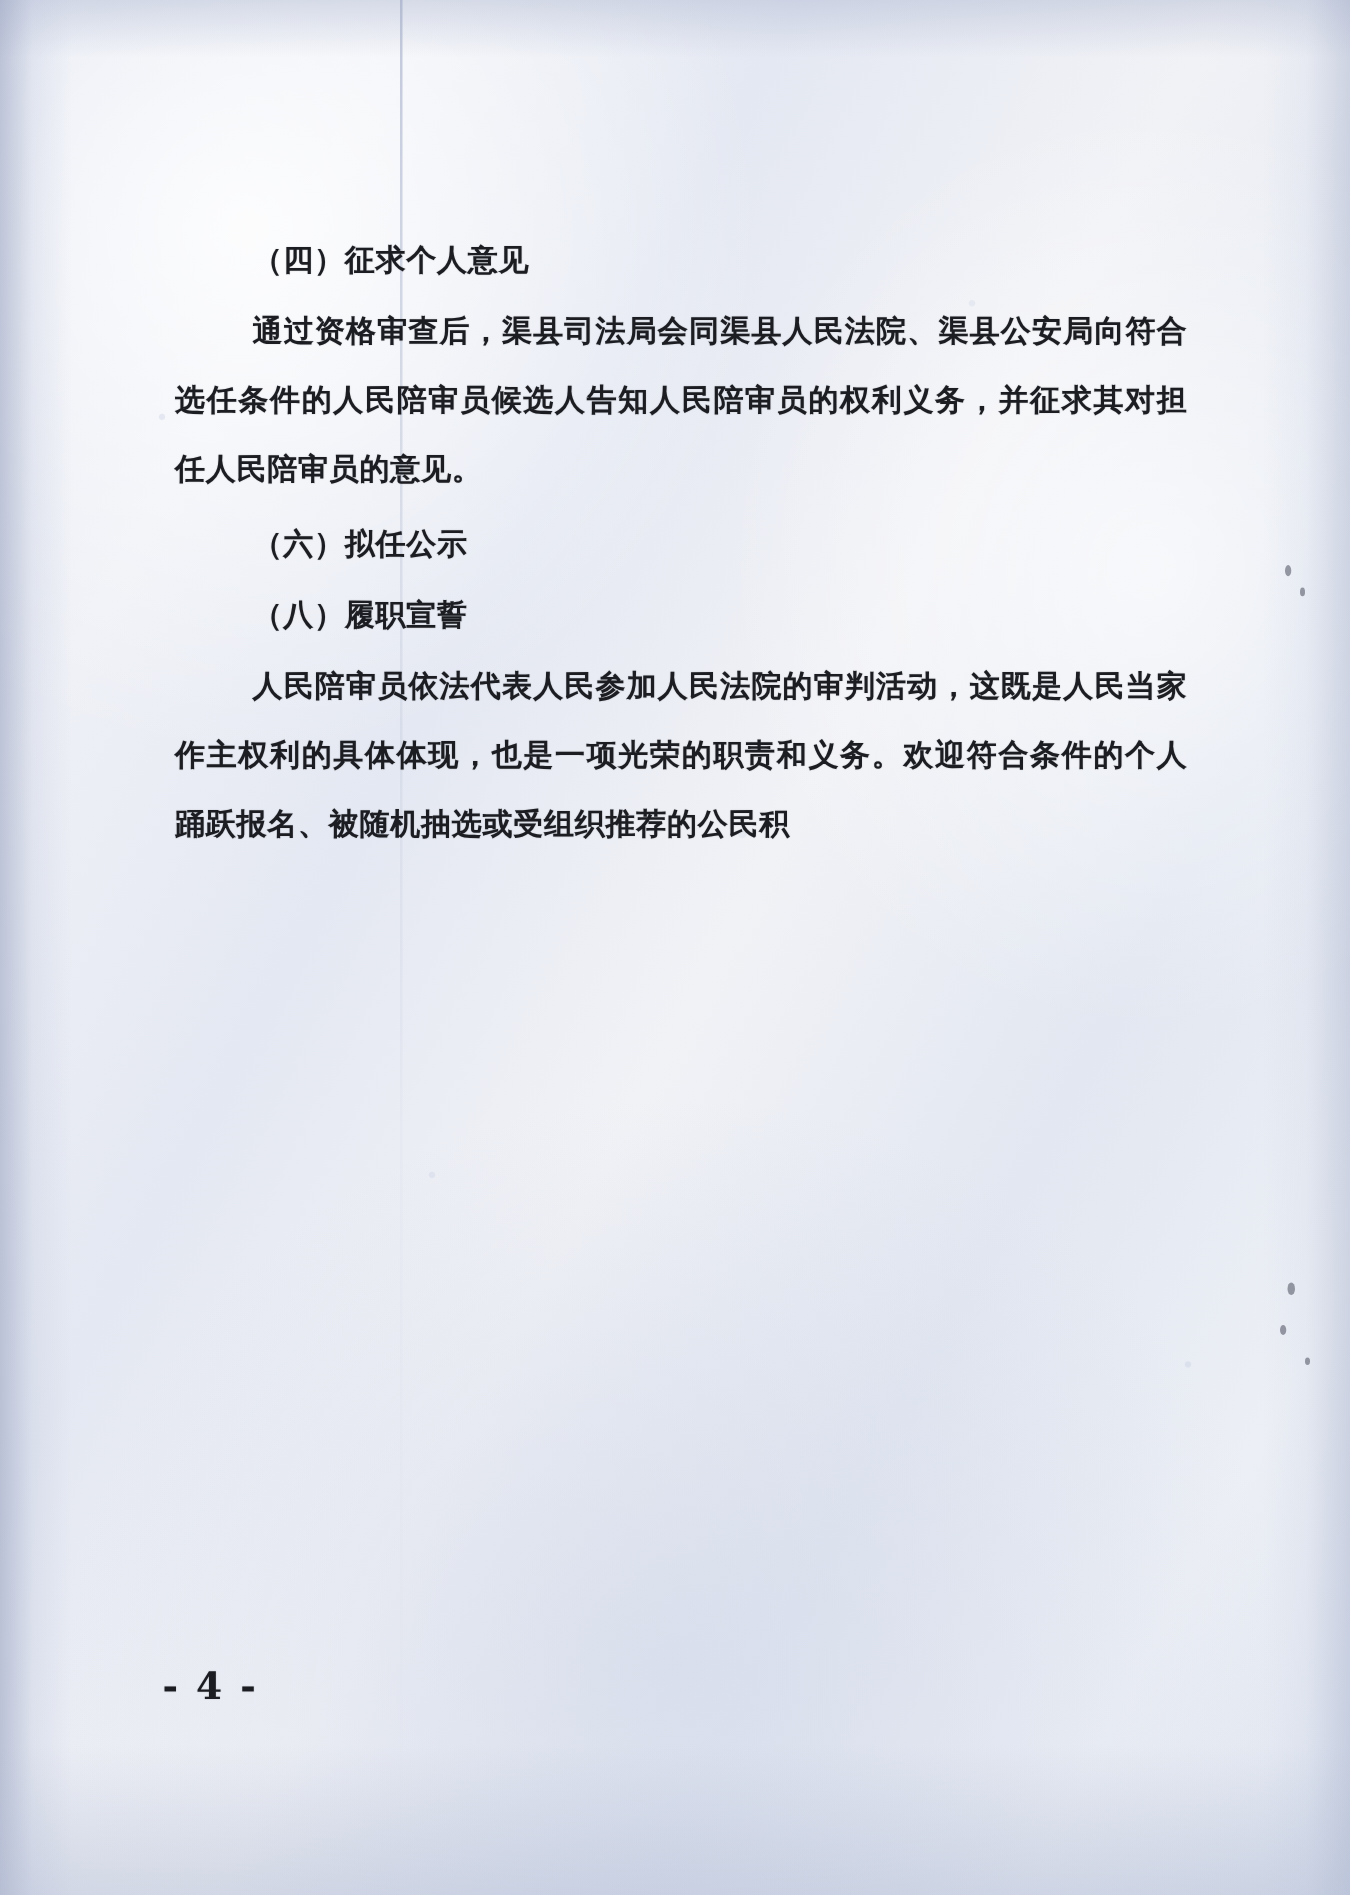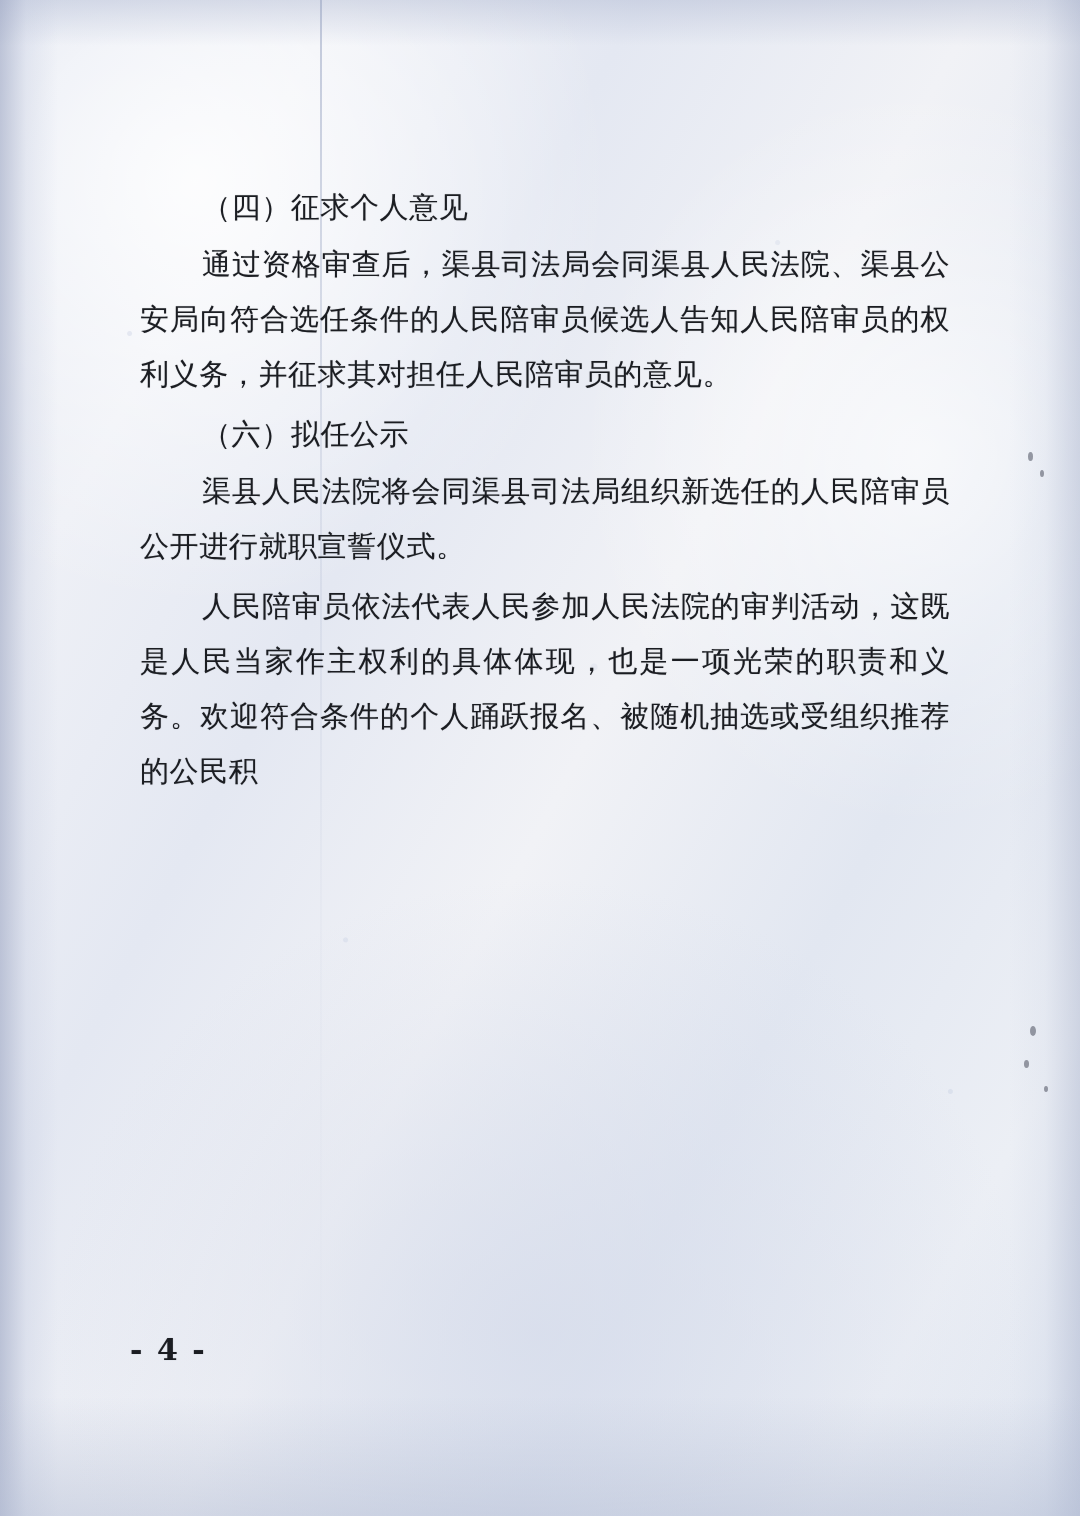--- a/index.html
+++ b/index.html
@@ -91,28 +91,28 @@
 
   .content {
     position: absolute;
     left: 140px;
     top: 180px;
     width: 810px;
   }
 
   p {
     margin: 0 0 5px 0;
-    font-size: 29px;
+    font-size: 24px;
     line-height: 55px;
     color: #1b1d22;
     letter-spacing: 0.6px;
     text-align: justify;
     text-justify: inter-ideograph;
     font-family: "DejaVu Serif", "Liberation Serif", serif;
-    font-weight: 400;
+    font-weight: 700;
     text-shadow: 0 0 1px rgba(30,32,40,0.30);
   }
 
   p.heading {
     text-indent: 62px;
     margin-bottom: 2px;
   }
 
   p.body-para {
     text-indent: 62px;
@@ -144,18 +144,18 @@
   <div class="speck" style="left:1028px; top:452px; width:5px; height:9px;"></div>
   <div class="speck" style="left:1040px; top:470px; width:4px; height:7px;"></div>
   <div class="speck" style="left:1030px; top:1026px; width:6px; height:10px;"></div>
   <div class="speck" style="left:1024px; top:1060px; width:5px; height:8px;"></div>
   <div class="speck" style="left:1044px; top:1086px; width:4px; height:6px;"></div>
 
   <div class="content">
     <p class="heading">（四）征求个人意见</p>
     <p class="body-para">通过资格审查后，渠县司法局会同渠县人民法院、渠县公安局向符合选任条件的人民陪审员候选人告知人民陪审员的权利义务，并征求其对担任人民陪审员的意见。</p>
     <p class="heading">（六）拟任公示</p>
-    <p class="body-para">渠县人民法院将会同渠县司法局组织新选任的人民陪审员公开进行就职宣誓仪式。</p>
+    <p class="heading">（八）履职宣誓</p>
     <p class="body-para">人民陪审员依法代表人民参加人民法院的审判活动，这既是人民当家作主权利的具体体现，也是一项光荣的职责和义务。欢迎符合条件的个人踊跃报名、被随机抽选或受组织推荐的公民积</p>
   </div>
 
   <div class="page-number">- 4 -</div>
 </div>
 
 </body></html>

